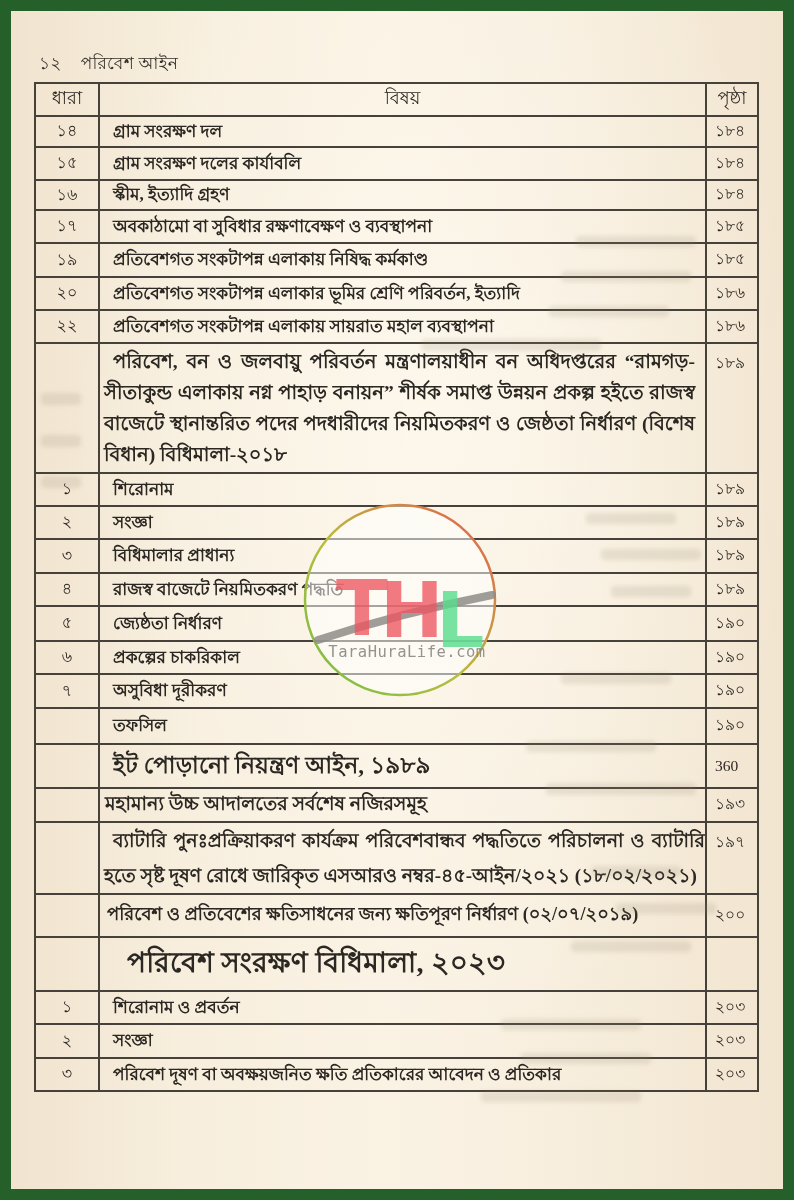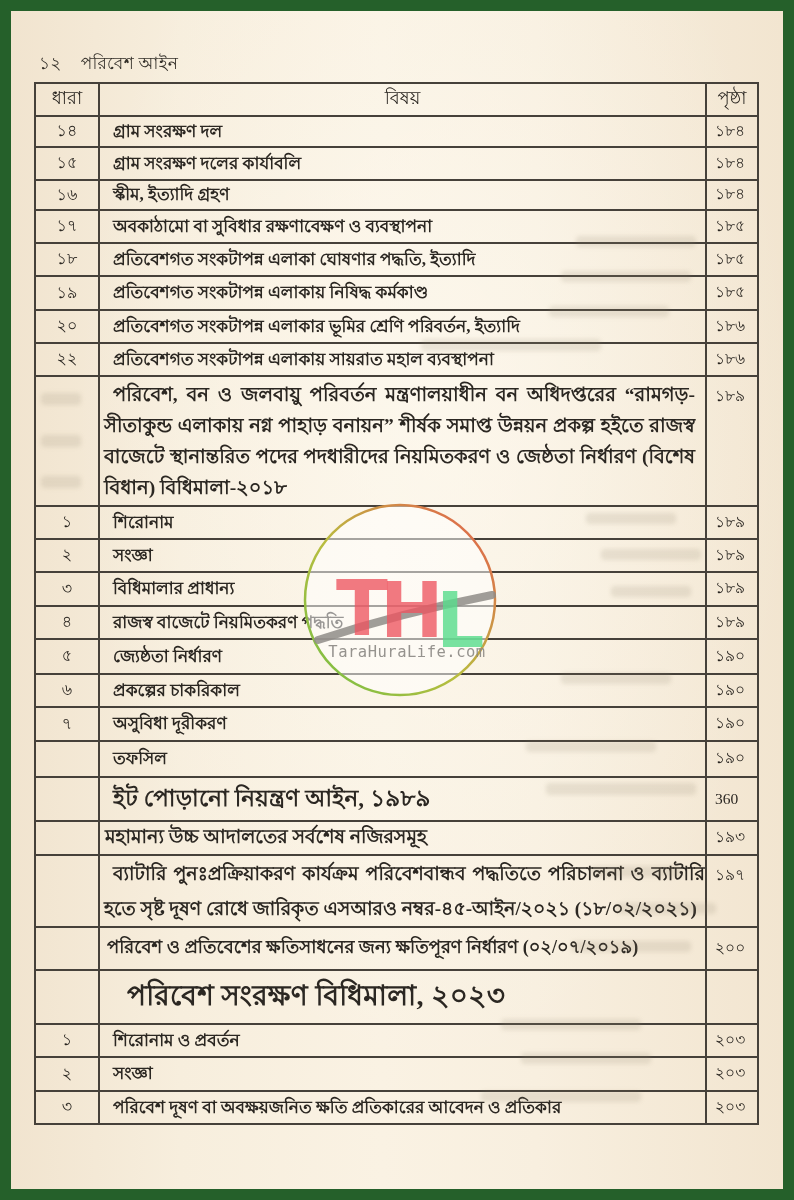--- a/index.html
+++ b/index.html
@@ -98,25 +98,20 @@
           <td class="c-pg">১৮৪</td>
         </tr>
         <tr class="r-n" style="height: 23px;">
           <td class="c-no">১৬</td>
           <td class="c-sub">স্কীম, ইত্যাদি গ্রহণ</td>
           <td class="c-pg">১৮৪</td>
         </tr>
         <tr class="r-n" style="height: 33px;">
           <td class="c-no">১৭</td>
           <td class="c-sub">অবকাঠামো বা সুবিধার রক্ষণাবেক্ষণ ও ব্যবস্থাপনা</td>
-          <td class="c-pg">১৮৫</td>
-        </tr>
-        <tr class="r-n" style="height: 33px;">
-          <td class="c-no">১৮</td>
-          <td class="c-sub">প্রতিবেশগত সংকটাপন্ন এলাকা ঘোষণার পদ্ধতি, ইত্যাদি</td>
           <td class="c-pg">১৮৫</td>
         </tr>
         <tr class="r-n" style="height: 34px;">
           <td class="c-no">১৯</td>
           <td class="c-sub">প্রতিবেশগত সংকটাপন্ন এলাকায় নিষিদ্ধ কর্মকাণ্ড</td>
           <td class="c-pg">১৮৫</td>
         </tr>
         <tr class="r-n" style="height: 33px;">
           <td class="c-no">২০</td>
           <td class="c-sub">প্রতিবেশগত সংকটাপন্ন এলাকার ভূমির শ্রেণি পরিবর্তন, ইত্যাদি</td>

